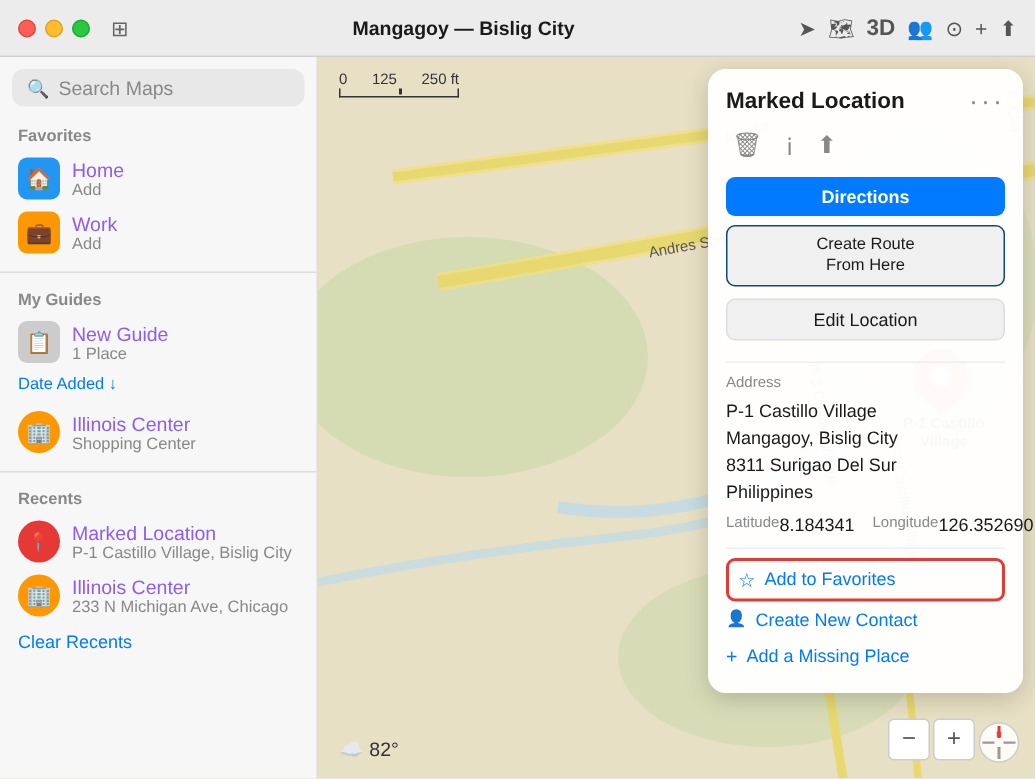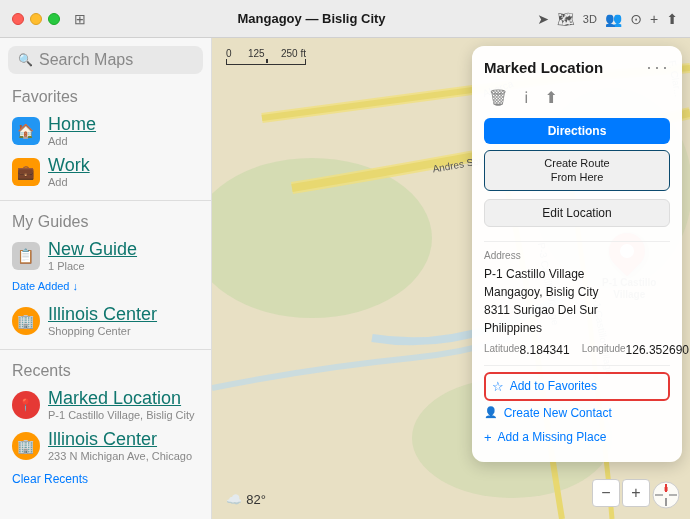--- a/index.html
+++ b/index.html
@@ -79,29 +79,29 @@
       border-radius: 8px;
       display: flex;
       align-items: center;
       gap: 6px;
     }
     .search-icon-img {
       color: #888;
       font-size: 12px;
     }
     .search-input-text {
-      font-size: 16px;
+      font-size: 13px;
       color: #888;
     }
     .sidebar-section {
       padding: 6px 12px 2px 12px;
     }
     .sidebar-section-title {
-      font-size: 16px;
-      font-weight: 400;
+      font-size: 11px;
+      font-weight: 700;
       color: #888;
       margin-bottom: 4px;
     }
     .sidebar-item {
       display: flex;
       align-items: center;
       padding: 4px 0;
       gap: 8px;
       cursor: pointer;
     }
@@ -114,21 +114,21 @@
       justify-content: center;
       font-size: 14px;
       flex-shrink: 0;
     }
     .icon-home { background: #2196F3; color: white; }
     .icon-work { background: #FF9800; color: white; }
     .icon-guide { background: #ccc; color: #555; }
     .icon-marked { background: #e53935; color: white; border-radius: 50%; }
     .icon-illinois { background: #FF9800; color: white; border-radius: 50%; }
     .sidebar-item-text { display: flex; flex-direction: column; }
-    .sidebar-item-name { font-size: 18px; font-weight: 500; color: #0f766e; text-decoration: underline; }
+    .sidebar-item-name { font-size: 13px; font-weight: 500; color: #8b5cf6; }
     .sidebar-item-sub { font-size: 11px; color: #888; }
     .date-added {
       font-size: 11px;
       color: #007AFF;
       padding: 2px 12px;
       cursor: pointer;
     }
     .divider {
       height: 1px;
       background: #ddd;
@@ -395,21 +395,21 @@
   <div class="traffic-lights">
     <div class="traffic-light tl-red"></div>
     <div class="traffic-light tl-yellow"></div>
     <div class="traffic-light tl-green"></div>
   </div>
   <span style="font-size:14px;color:#666;margin-left:4px;">⊞</span>
   <div class="titlebar-title">Mangagoy — Bislig City</div>
   <div class="titlebar-icons">
     <span class="titlebar-icon">➤</span>
     <span class="titlebar-icon">🗺</span>
-    <span class="titlebar-icon" style="font-size:11px;font-weight:400;">3D</span>
+    <span class="titlebar-icon" style="font-size:15px;font-weight:700;">3D</span>
     <span class="titlebar-icon">👥</span>
     <span class="titlebar-icon">⊙</span>
     <span class="titlebar-icon">+</span>
     <span class="titlebar-icon">⬆</span>
   </div>
 </div>
 
 <div class="main-layout">
 
   <div class="sidebar">

